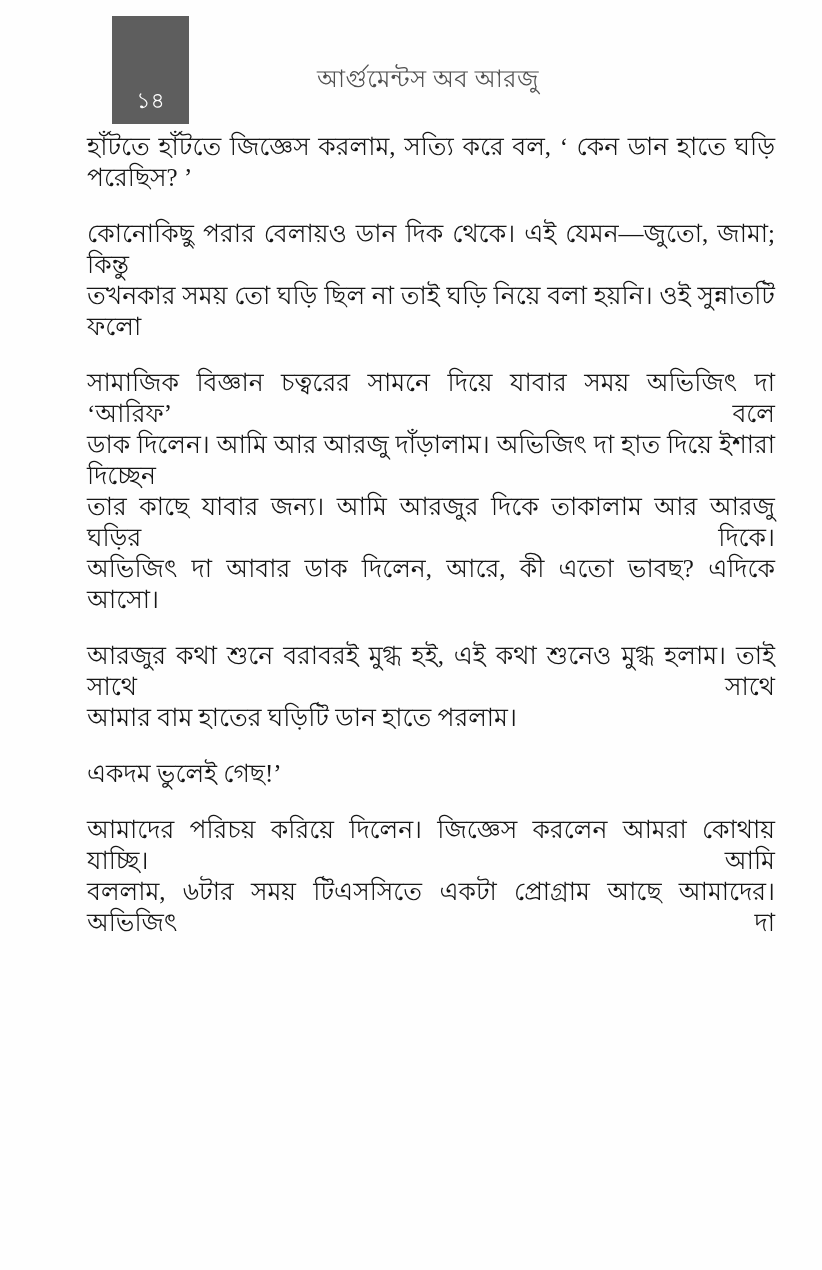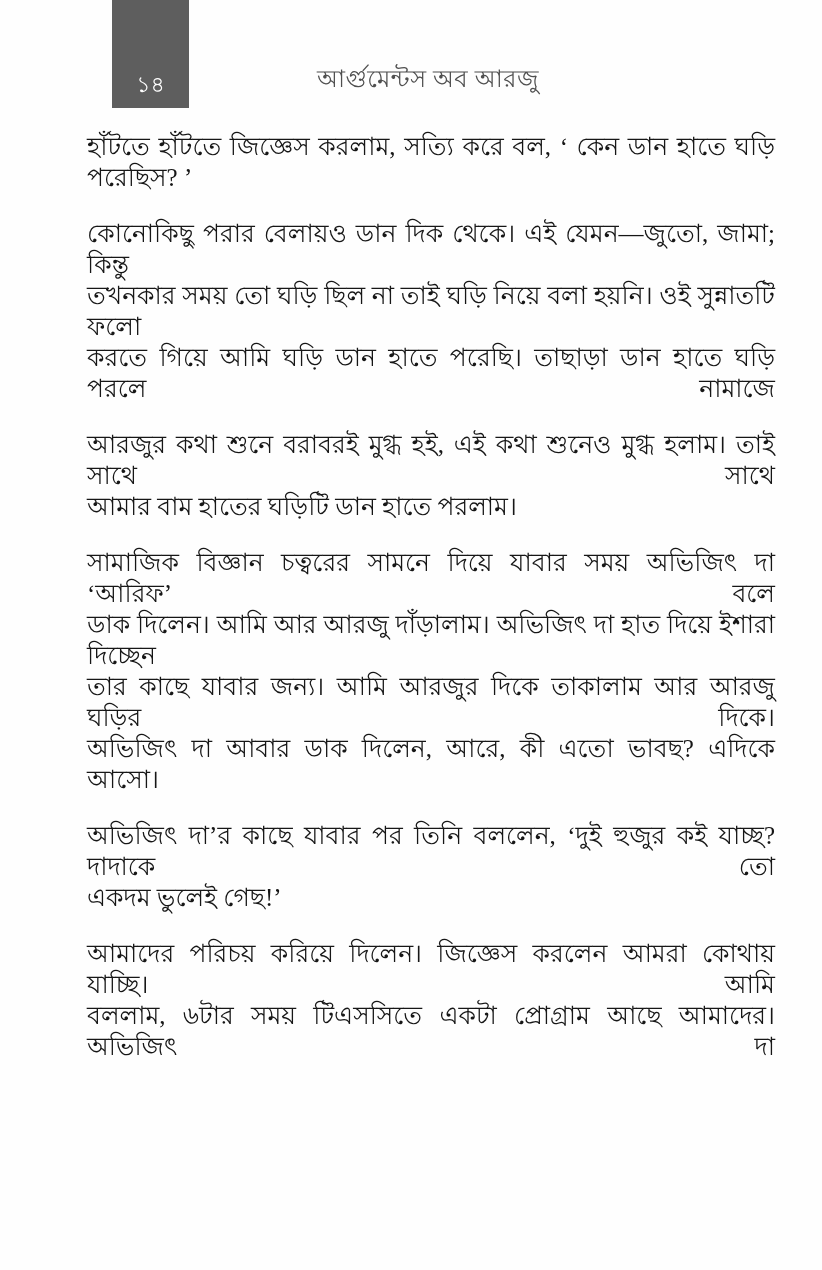--- a/index.html
+++ b/index.html
@@ -9,21 +9,21 @@
     font-family: "Liberation Serif", "DejaVu Serif", serif;
     position: relative;
     overflow: hidden;
   }
   .page {
     position: absolute; inset: 0;
     background: #fefefe;
   }
   .page-number-block {
     position: absolute;
-    left: 112px; top: 0;
+    left: 112px; top: 16px;
     width: 77px; height: 108px;
     background: #5e5e5e;
     display: flex;
     align-items: flex-end;
     justify-content: center;
     padding-bottom: 12px;
     box-sizing: border-box;
   }
   .page-number {
     color: #ffffff;
@@ -69,34 +69,32 @@
 
   <div class="running-title">আর্গুমেন্টস অব আরজু</div>
 
   <div class="text-column" id="text-column">
       <div class="para">
         <div class="line last">হাঁটতে হাঁটতে জিজ্ঞেস করলাম, সত্যি করে বল, ‘ কেন ডান হাতে ঘড়ি পরেছিস? ’</div>
       </div>
       <div class="para">
         <div class="line">কোনোকিছু পরার বেলায়ও ডান দিক থেকে। এই যেমন—জুতো, জামা; কিন্তু</div>
         <div class="line">তখনকার সময় তো ঘড়ি ছিল না তাই ঘড়ি নিয়ে বলা হয়নি। ওই সুন্নাতটি ফলো</div>
-        <div class="line">করতে গিয়ে আমি ঘড়ি ডান হাতে পরেছি। তাছাড়া ডান হাতে ঘড়ি পরলে নামাজে</div>
-      </div>
-      <div class="para">
-        <div class="line">আরজুর কথা শুনে বরাবরই মুগ্ধ হই, এই কথা শুনেও মুগ্ধ হলাম। তাই সাথে সাথে</div>
-        <div class="line last">আমার বাম হাতের ঘড়িটি ডান হাতে পরলাম।</div>
       </div>
       <div class="para">
         <div class="line">সামাজিক বিজ্ঞান চত্বরের সামনে দিয়ে যাবার সময় অভিজিৎ দা ‘আরিফ’ বলে</div>
         <div class="line">ডাক দিলেন। আমি আর আরজু দাঁড়ালাম। অভিজিৎ দা হাত দিয়ে ইশারা দিচ্ছেন</div>
         <div class="line">তার কাছে যাবার জন্য। আমি আরজুর দিকে তাকালাম আর আরজু ঘড়ির দিকে।</div>
         <div class="line last">অভিজিৎ দা আবার ডাক দিলেন, আরে, কী এতো ভাবছ? এদিকে আসো।</div>
       </div>
       <div class="para">
-        <div class="line">অভিজিৎ দা’র কাছে যাবার পর তিনি বললেন, ‘দুই হুজুর কই যাচ্ছ? দাদাকে তো</div>
+        <div class="line">আরজুর কথা শুনে বরাবরই মুগ্ধ হই, এই কথা শুনেও মুগ্ধ হলাম। তাই সাথে সাথে</div>
+        <div class="line last">আমার বাম হাতের ঘড়িটি ডান হাতে পরলাম।</div>
+      </div>
+      <div class="para">
         <div class="line last">একদম ভুলেই গেছ!’</div>
       </div>
       <div class="para">
         <div class="line">আমাদের পরিচয় করিয়ে দিলেন। জিজ্ঞেস করলেন আমরা কোথায় যাচ্ছি। আমি</div>
         <div class="line">বললাম, ৬টার সময় টিএসসিতে একটা প্রোগ্রাম আছে আমাদের। অভিজিৎ দা</div>
       </div>
     </div>
 
 </div>
 

